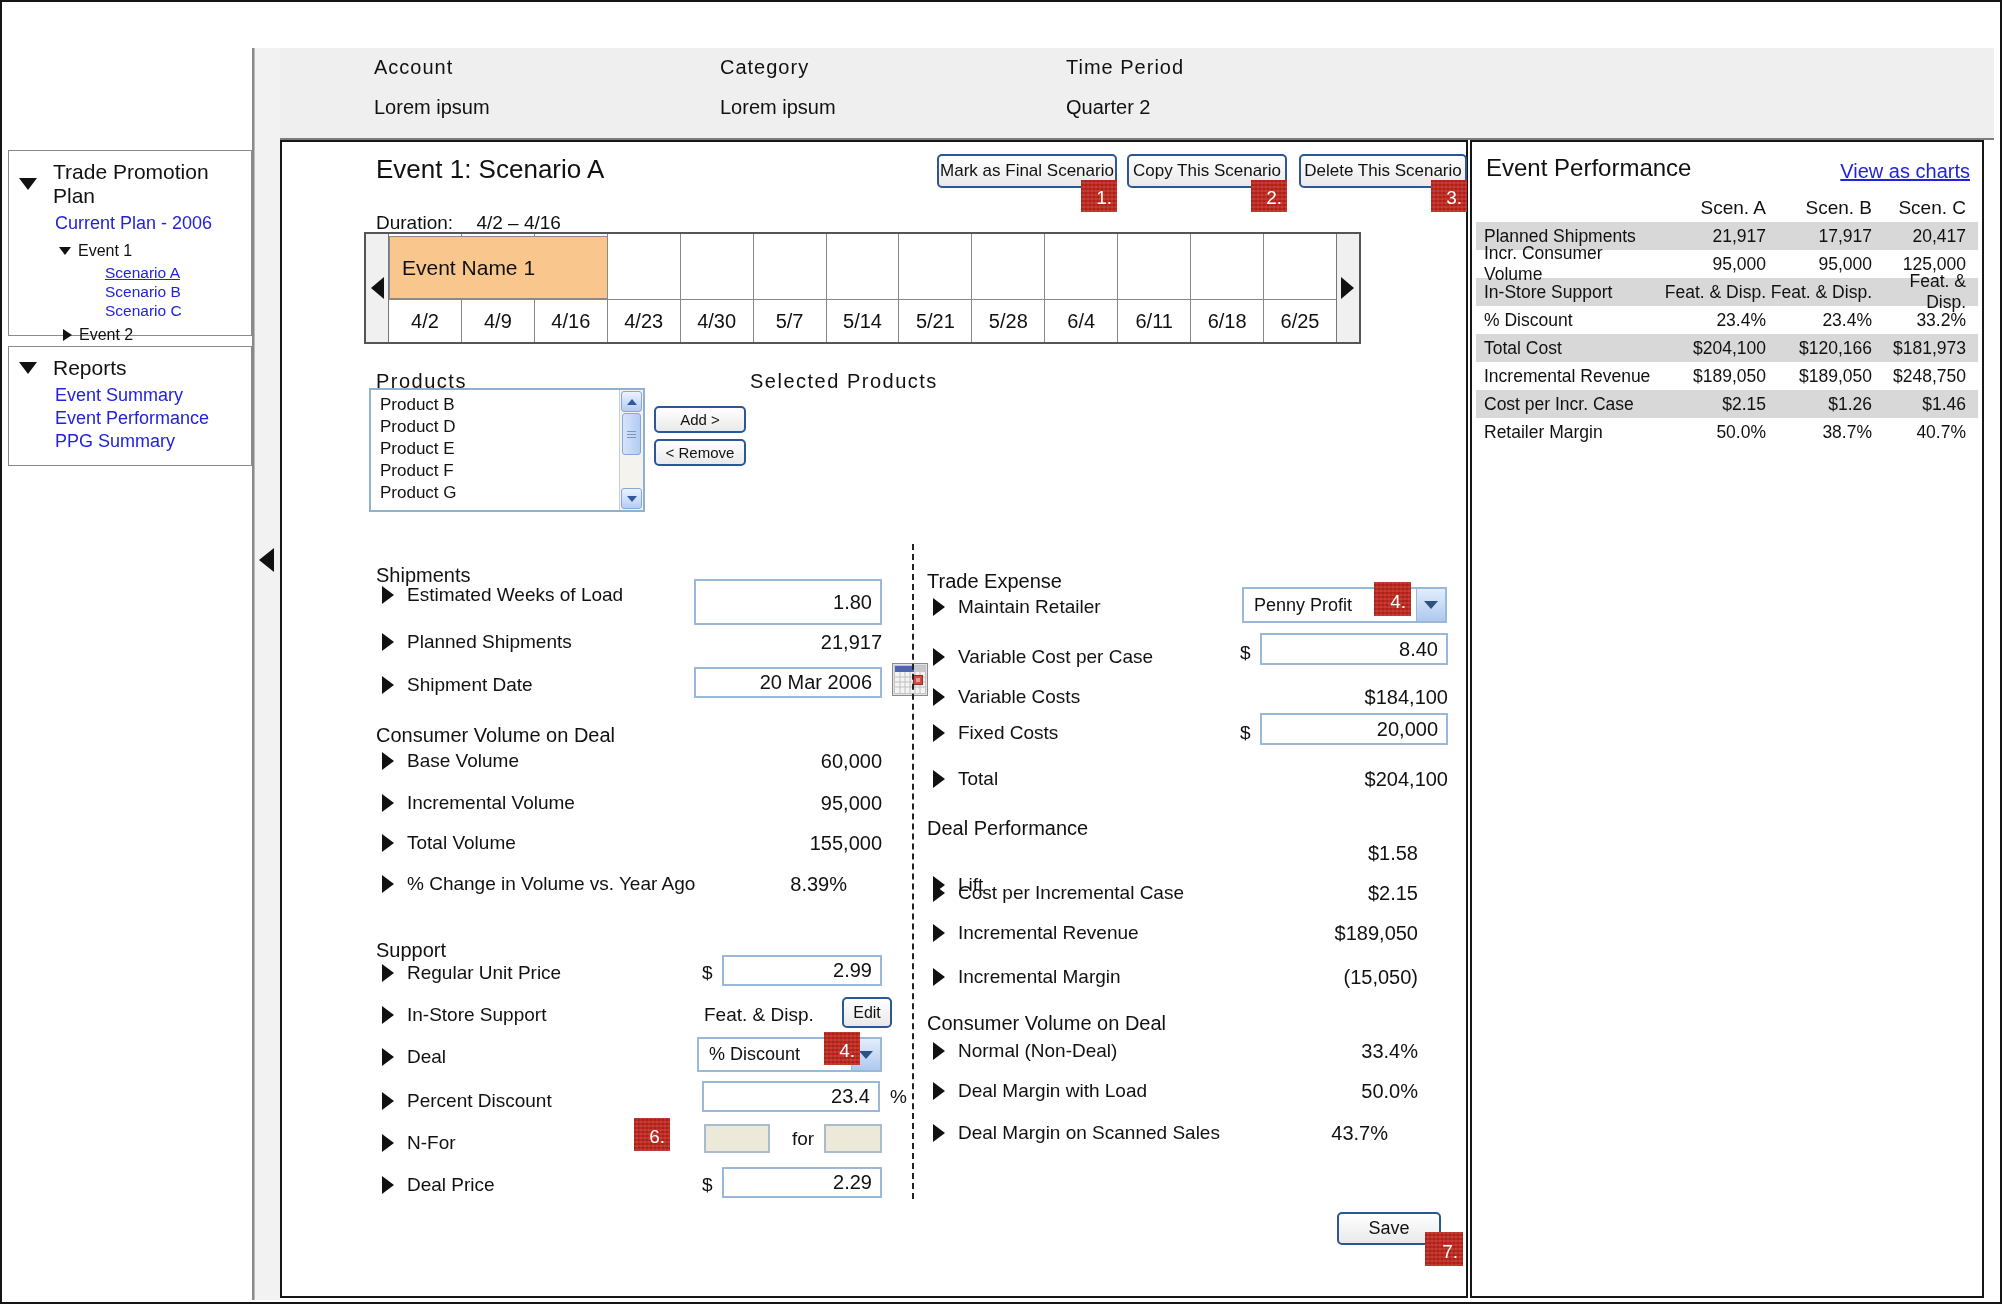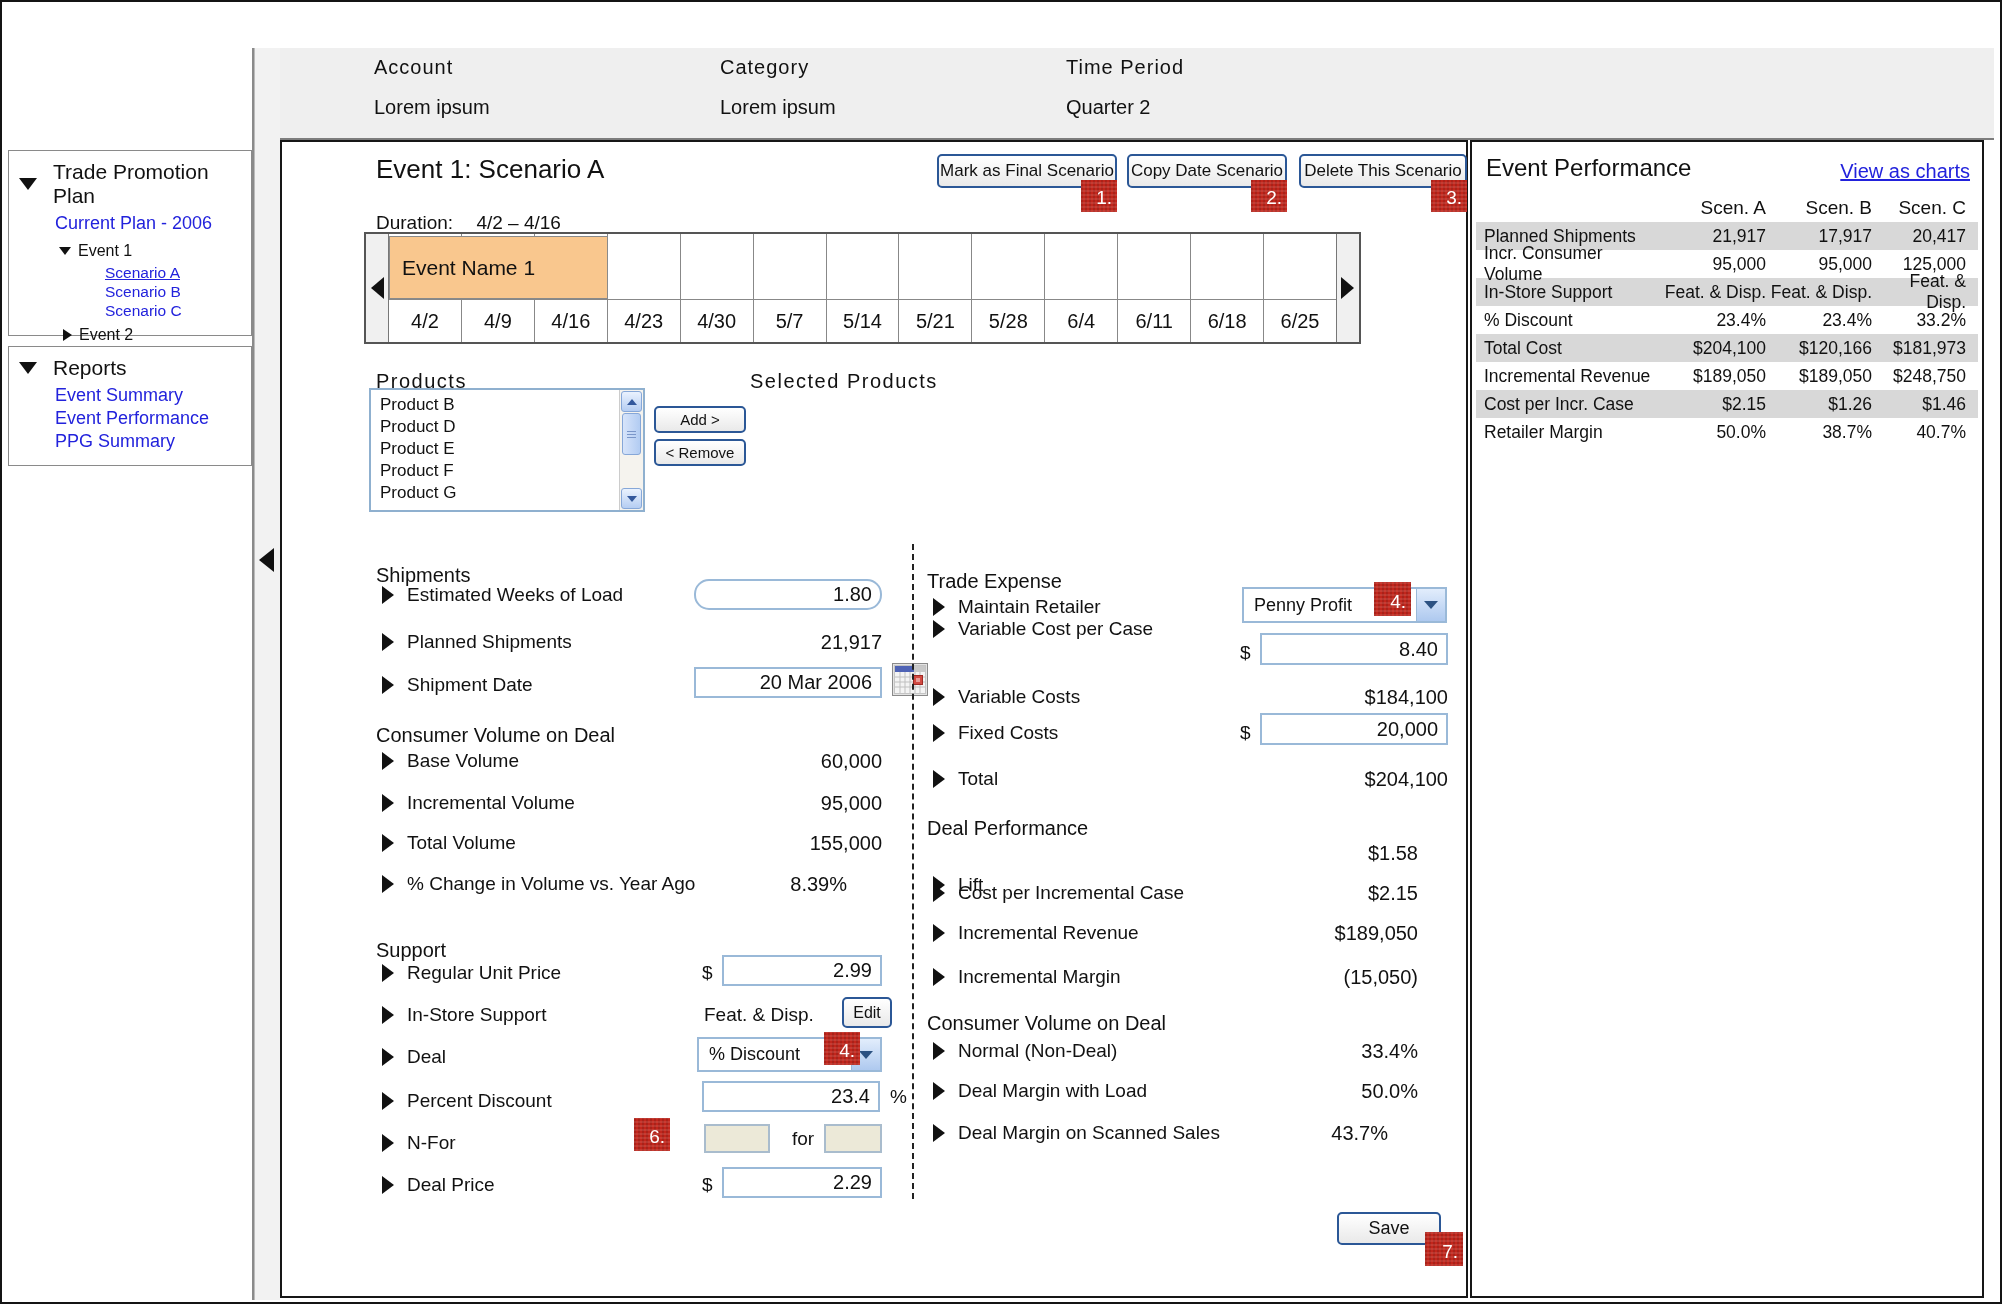--- a/index.html
+++ b/index.html
@@ -153,21 +153,21 @@
     <div class="ctx-value" style="left:440px;">Lorem ipsum</div>
     <div class="ctx-label" style="left:786px;">Time Period</div>
     <div class="ctx-value" style="left:786px;">Quarter 2</div>
   </div>
 
   <div class="main-panel">
 
     <div class="abs" style="left:94px;top:12px;font-size:26px;">Event 1: Scenario A</div>
 
     <div class="xpbtn abs" style="left:655px;top:12px;width:180px;height:34px;">Mark as Final Scenario</div>
-    <div class="xpbtn abs" style="left:845px;top:12px;width:160px;height:34px;">Copy Date Scenario</div>
+    <div class="xpbtn abs" style="left:845px;top:12px;width:160px;height:34px;">Copy This Scenario</div>
     <div class="xpbtn abs" style="left:1017px;top:12px;width:168px;height:34px;">Delete This Scenario</div>
     <div class="badge abs" style="left:799px;top:38px;width:36px;height:32px;">1.</div>
     <div class="badge abs" style="left:969px;top:38px;width:36px;height:32px;">2.</div>
     <div class="badge abs" style="left:1149px;top:38px;width:36px;height:32px;">3.</div>
 
     <div class="abs" style="left:94px;top:70px;font-size:19px;">
       <span>Duration:</span>
       <span style="margin-left:18px;">4/2 – 4/16</span>
     </div>
 
@@ -262,21 +262,21 @@
     <div class="xpbtn abs" style="left:372px;top:297px;width:92px;height:27px;font-size:15px;">&lt; Remove</div>
 
     <div class="abs" style="left:468px;top:228px;font-size:20px;letter-spacing:1.5px;">Selected Products</div>
 
     <div class="sec" style="left:94px;top:410px;">Shipments</div>
 
     <div class="krow" style="left:100px;top:440px;">
       <span class="tri-r"></span>
       <span class="kv-label">Estimated Weeks of Load</span>
     </div>
-    <input class="inp abs" style="left: 412px; top: 437px; width: 188px; height: 31px; border-radius: 15px;" value="1.80">
+    <input class="inp abs" style="left: 412px; top: 437px; width: 188px; height: 46px;" value="1.80">
 
     <div class="krow" style="left:100px;top:487px;">
       <span class="tri-r"></span>
       <span class="kv-label">Planned Shipments</span>
     </div>
     <div class="rval" style="left:412px;top:489px;width:188px;">21,917</div>
 
     <div class="krow" style="left:100px;top:530px;">
       <span class="tri-r"></span>
       <span class="kv-label">Shipment Date</span>
@@ -378,21 +378,21 @@
       <span class="kv-label">Maintain Retailer</span>
     </div>
     <div class="dropdown" style="left:960px;top:445px;width:205px;height:36px;">
       <div class="dd-text">Penny Profit</div>
       <div class="dd-btn">
           <span class="chev-dn"></span>
         </div>
     </div>
     <div class="badge abs" style="left:1092px;top:440px;width:37px;height:34px;">4.</div>
 
-    <div class="krow" style="left:651px;top:474px;">
+    <div class="krow" style="left:651px;top:502px;">
       <span class="tri-r"></span>
       <span class="kv-label">Variable Cost per Case</span>
     </div>
     <span class="pfx" style="left:958px;top:500px;">$</span>
     <input class="inp abs" style="left: 978px; top: 491px; width: 188px; height: 32px;" value="8.40">
 
     <div class="krow" style="left:651px;top:542px;">
       <span class="tri-r"></span>
       <span class="kv-label">Variable Costs</span>
     </div>

